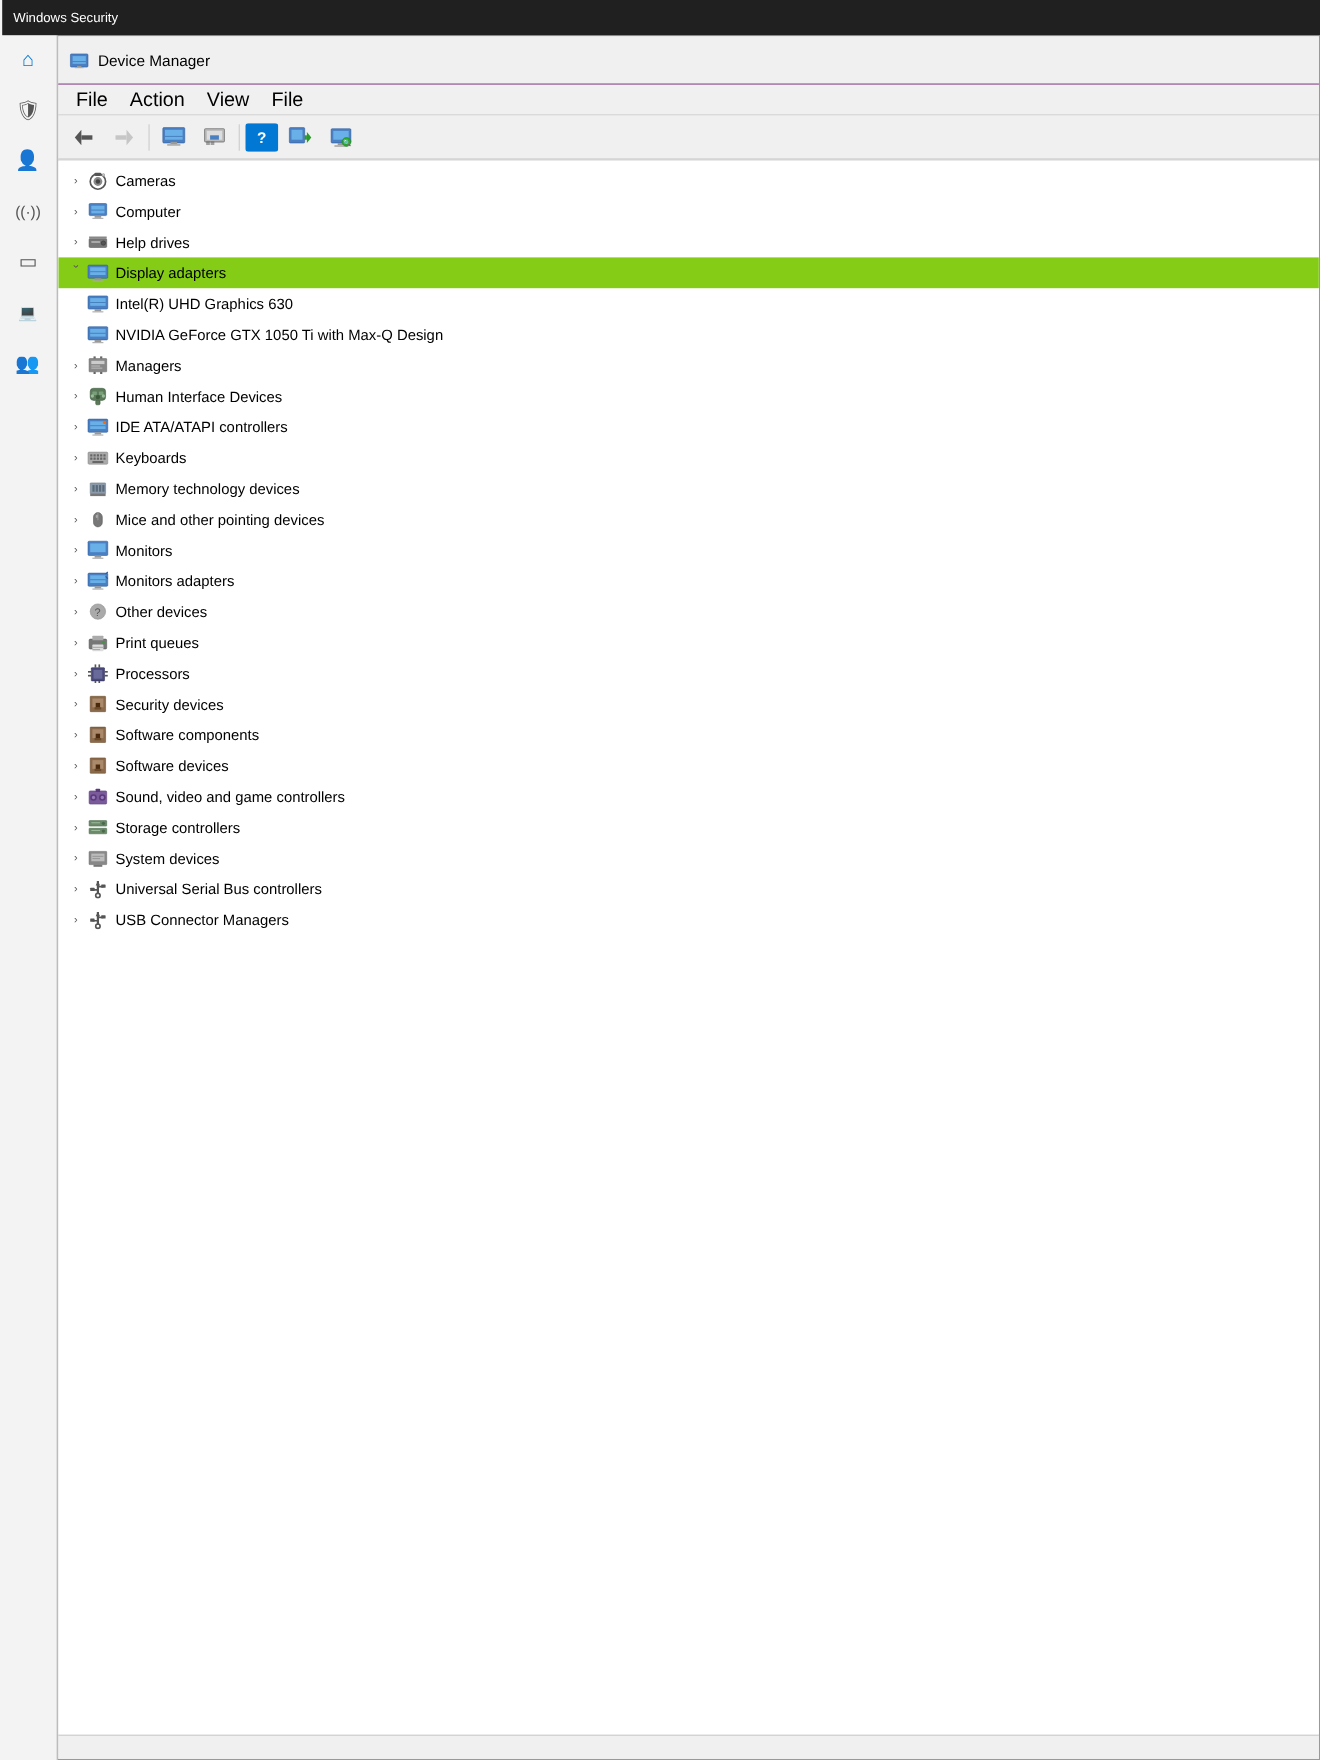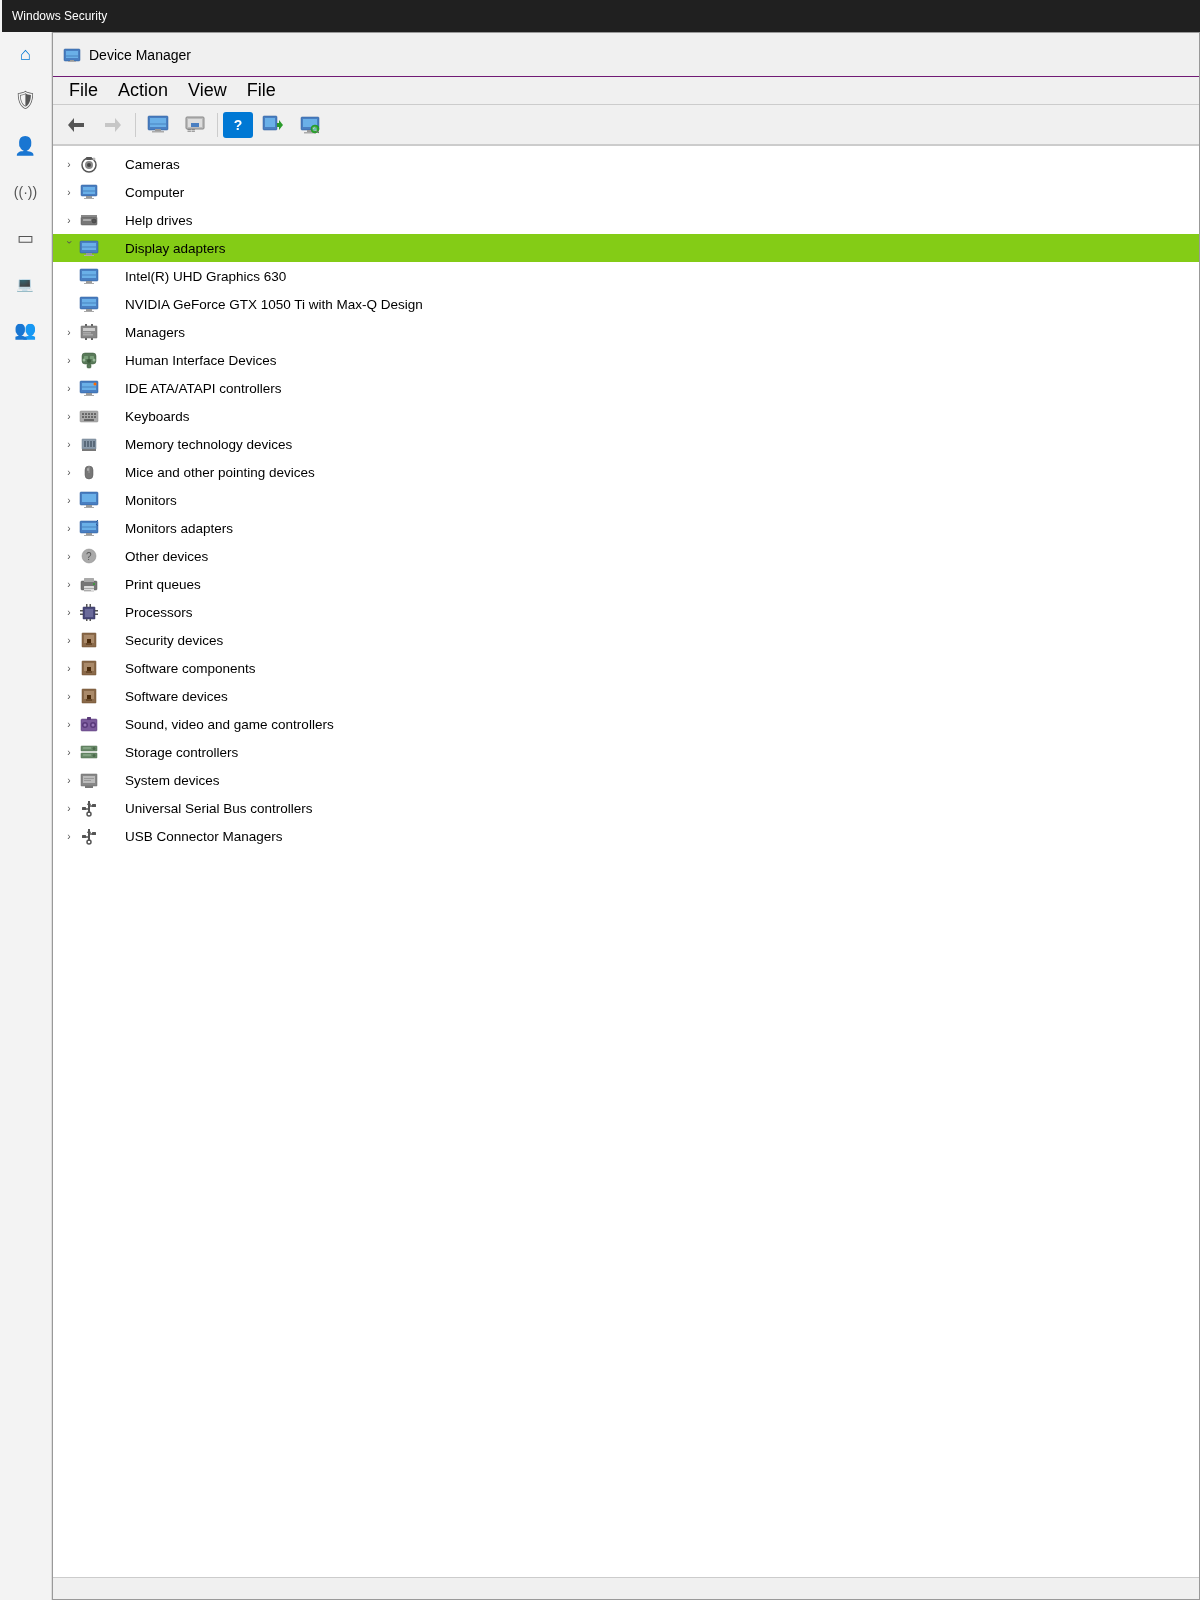--- a/index.html
+++ b/index.html
@@ -192,21 +192,20 @@
       align-items: center;
       justify-content: center;
       font-size: 10px;
       color: #555;
       margin-right: 2px;
       flex-shrink: 0;
     }
 
     .tree-label {
       font-size: 13.5px;
-      margin-left: 20px;
     }
 
     
     .dev-icon {
       width: 20px;
       height: 18px;
       flex-shrink: 0;
       margin-right: 6px;
     }
 

